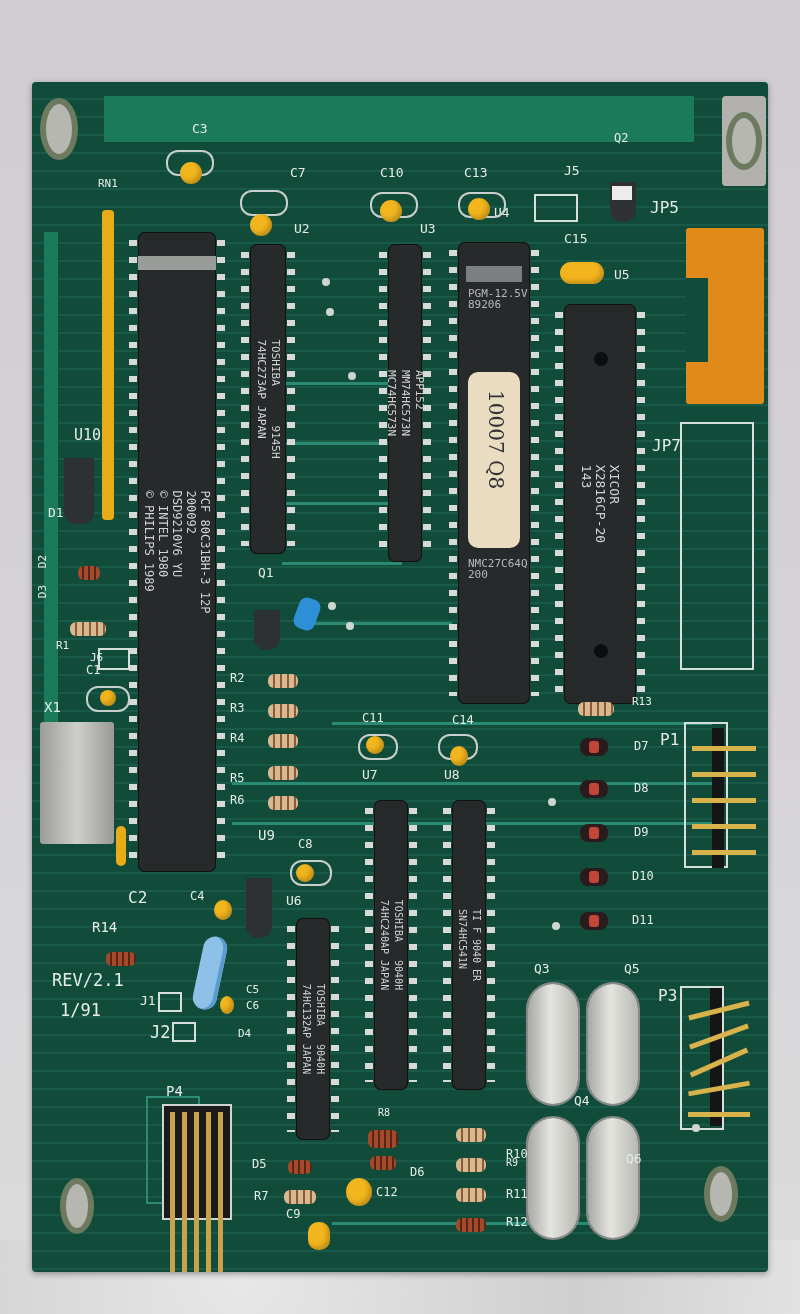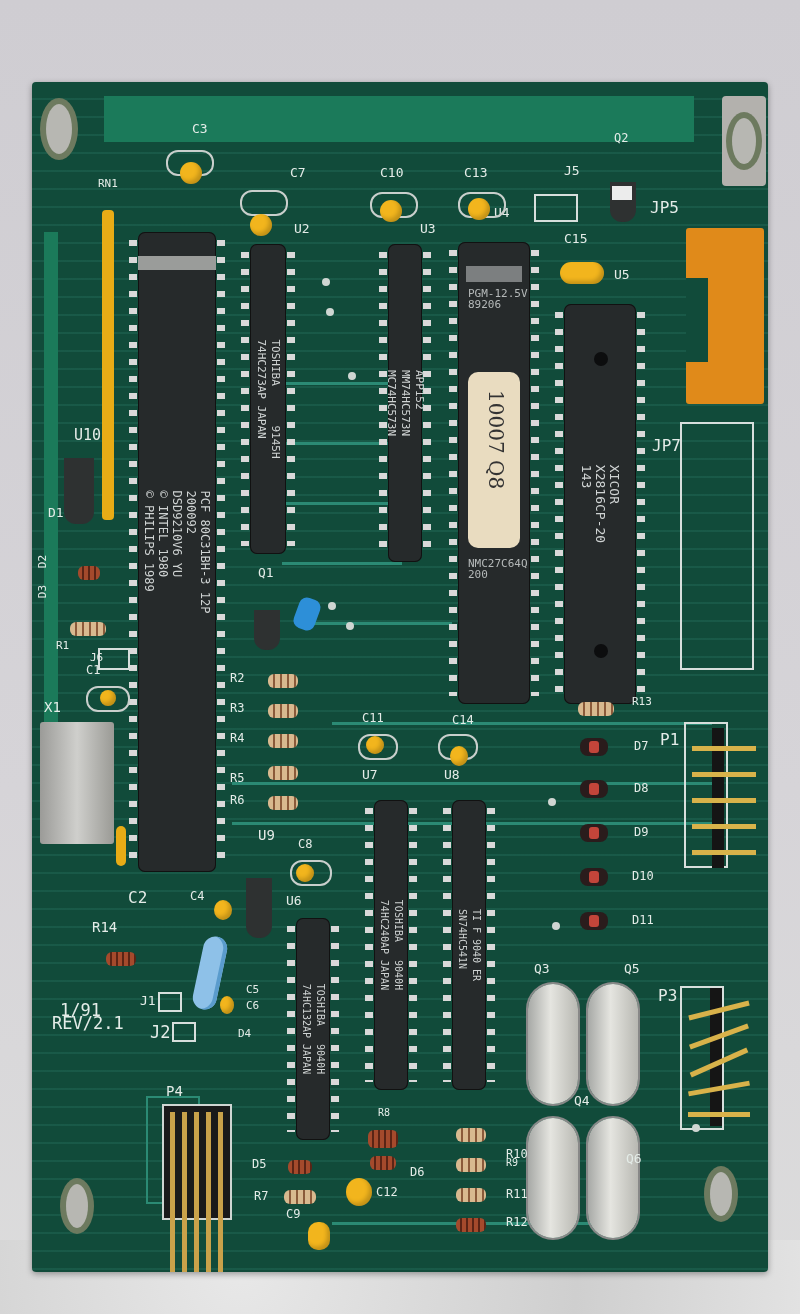--- a/index.html
+++ b/index.html
@@ -266,21 +266,21 @@
   <div class="cap" style="left:182px;top:818px;width:18px;height:20px;"></div>
   <div class="silk" style="left:158px;top:808px;font-size:12px;">C4</div>
   <div class="elec-cap" style="left:166px;top:854px;"></div>
   <div class="cap" style="left:188px;top:914px;width:14px;height:18px;"></div>
   <div class="silk" style="left:214px;top:902px;font-size:11px;">C5</div>
   <div class="silk" style="left:214px;top:918px;font-size:11px;">C6</div>
   <div class="silk" style="left:206px;top:946px;font-size:11px;">D4</div>
 
   <div class="resistor dark" style="left:74px;top:870px;width:30px;"></div>
   <div class="silk" style="left:60px;top:838px;font-size:14px;">R14</div>
-  <div class="silk" style="left:20px;top:890px;font-size:17px;margin-top:43px;">REV/2.1</div>
+  <div class="silk" style="left:20px;top:890px;font-size:17px;">REV/2.1</div>
   <div class="silk" style="left:28px;top:920px;font-size:17px;">1/91</div>
   <div class="outline" style="left:126px;top:910px;width:20px;height:16px;"></div>
   <div class="silk" style="left:108px;top:912px;font-size:13px;">J1</div>
   <div class="outline" style="left:140px;top:940px;width:20px;height:16px;"></div>
   <div class="silk" style="left:118px;top:942px;font-size:17px;">J2</div>
 
   <div class="silk" style="left:134px;top:1002px;font-size:14px;">P4</div>
   <div class="outline" style="left:114px;top:1014px;width:50px;height:104px;border-color:#2b8a74;"></div>
   <div style="position:absolute;left:130px;top:1022px;width:66px;height:112px;background:#1a1a1a;border:2px solid #cfd6d2;"></div>
   <div class="pin-v" style="left:138px;top:1030px;height:160px;"></div>

